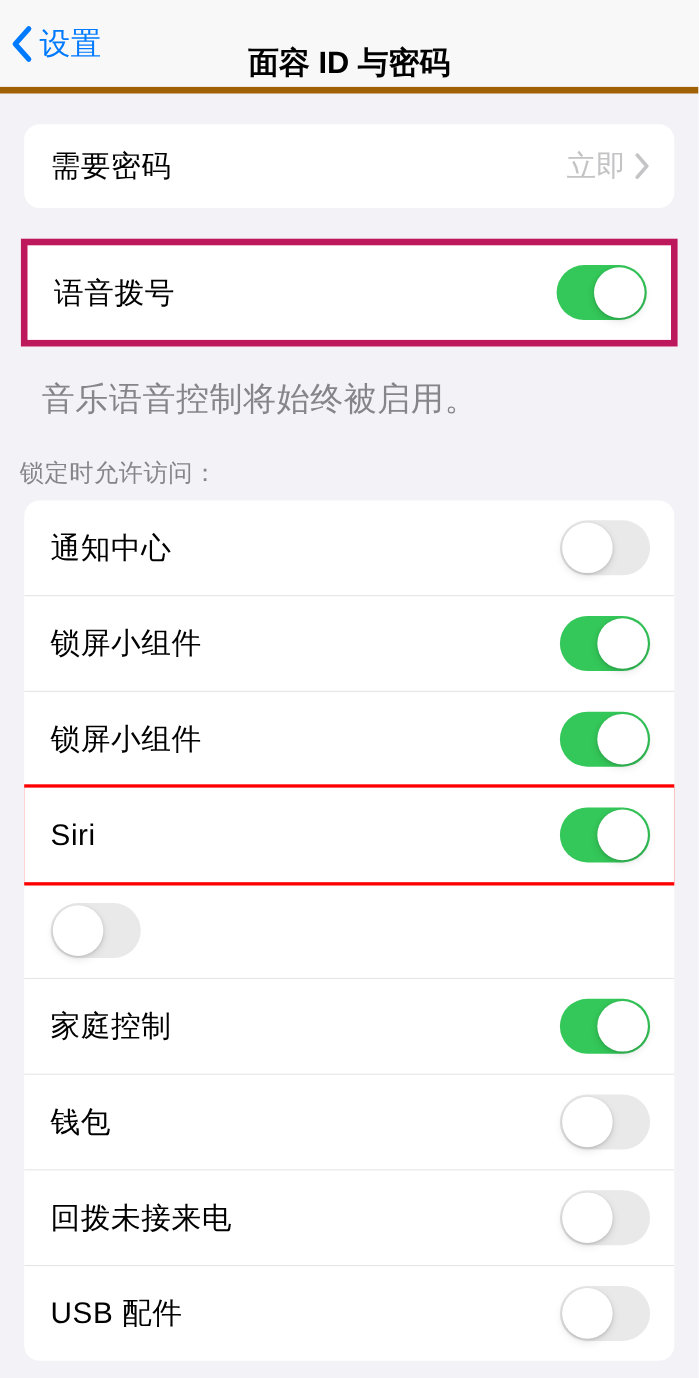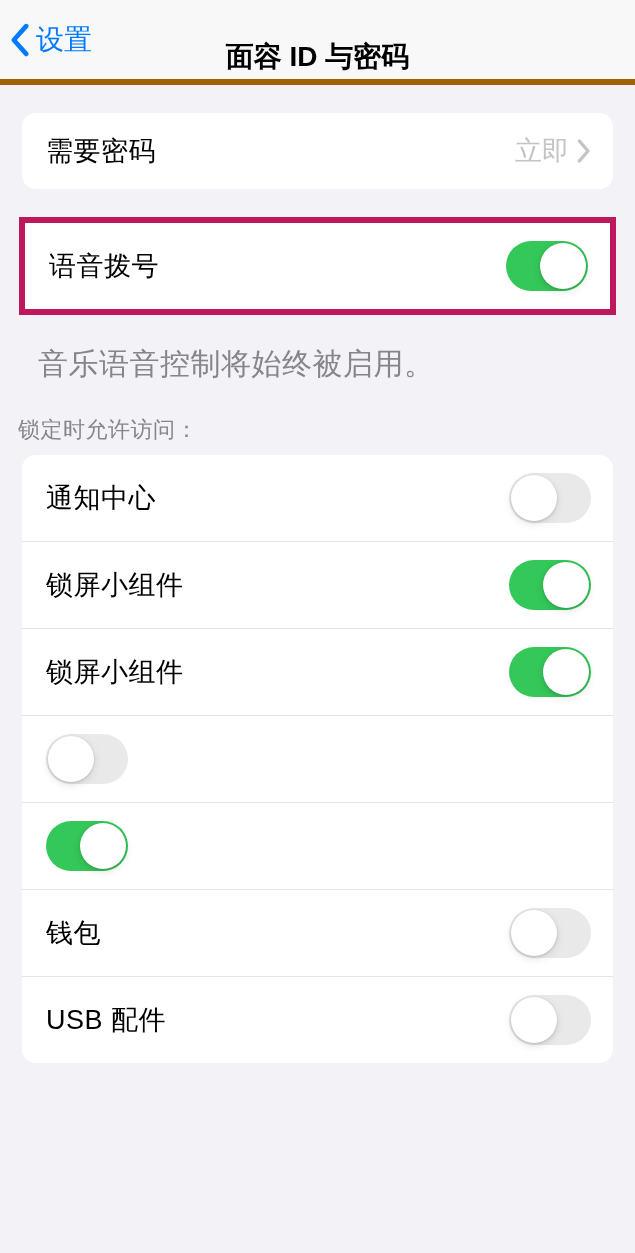--- a/index.html
+++ b/index.html
@@ -203,37 +203,50 @@
         <div class="toggle on">
           <div class="toggle-knob"></div>
         </div>
       </div>
       <div class="cell">
         <span class="cell-label">锁屏小组件</span>
         <div class="toggle on">
           <div class="toggle-knob"></div>
         </div>
       </div>
-      <div class="cell">
-        <div class="toggle off">
-          <div class="toggle-knob"></div>
-        </div>
-      </div>
-      <div class="cell">
+      <div class="cell highlighted">
+        <span class="cell-label">Siri</span>
+        <div class="toggle on">
+          <div class="toggle-knob"></div>
+        </div>
+      </div>
+      <div class="cell">
+        <div class="toggle off">
+          <div class="toggle-knob"></div>
+        </div>
+      </div>
+      <div class="cell">
+        <span class="cell-label">家庭控制</span>
         <div class="toggle on">
           <div class="toggle-knob"></div>
         </div>
       </div>
       <div class="cell">
         <span class="cell-label">钱包</span>
         <div class="toggle off">
           <div class="toggle-knob"></div>
         </div>
       </div>
       <div class="cell">
+        <span class="cell-label">回拨未接来电</span>
+        <div class="toggle off">
+          <div class="toggle-knob"></div>
+        </div>
+      </div>
+      <div class="cell">
         <span class="cell-label">USB 配件</span>
         <div class="toggle off">
           <div class="toggle-knob"></div>
         </div>
       </div>
     </div>
 
 </div>
 
 </body></html>

